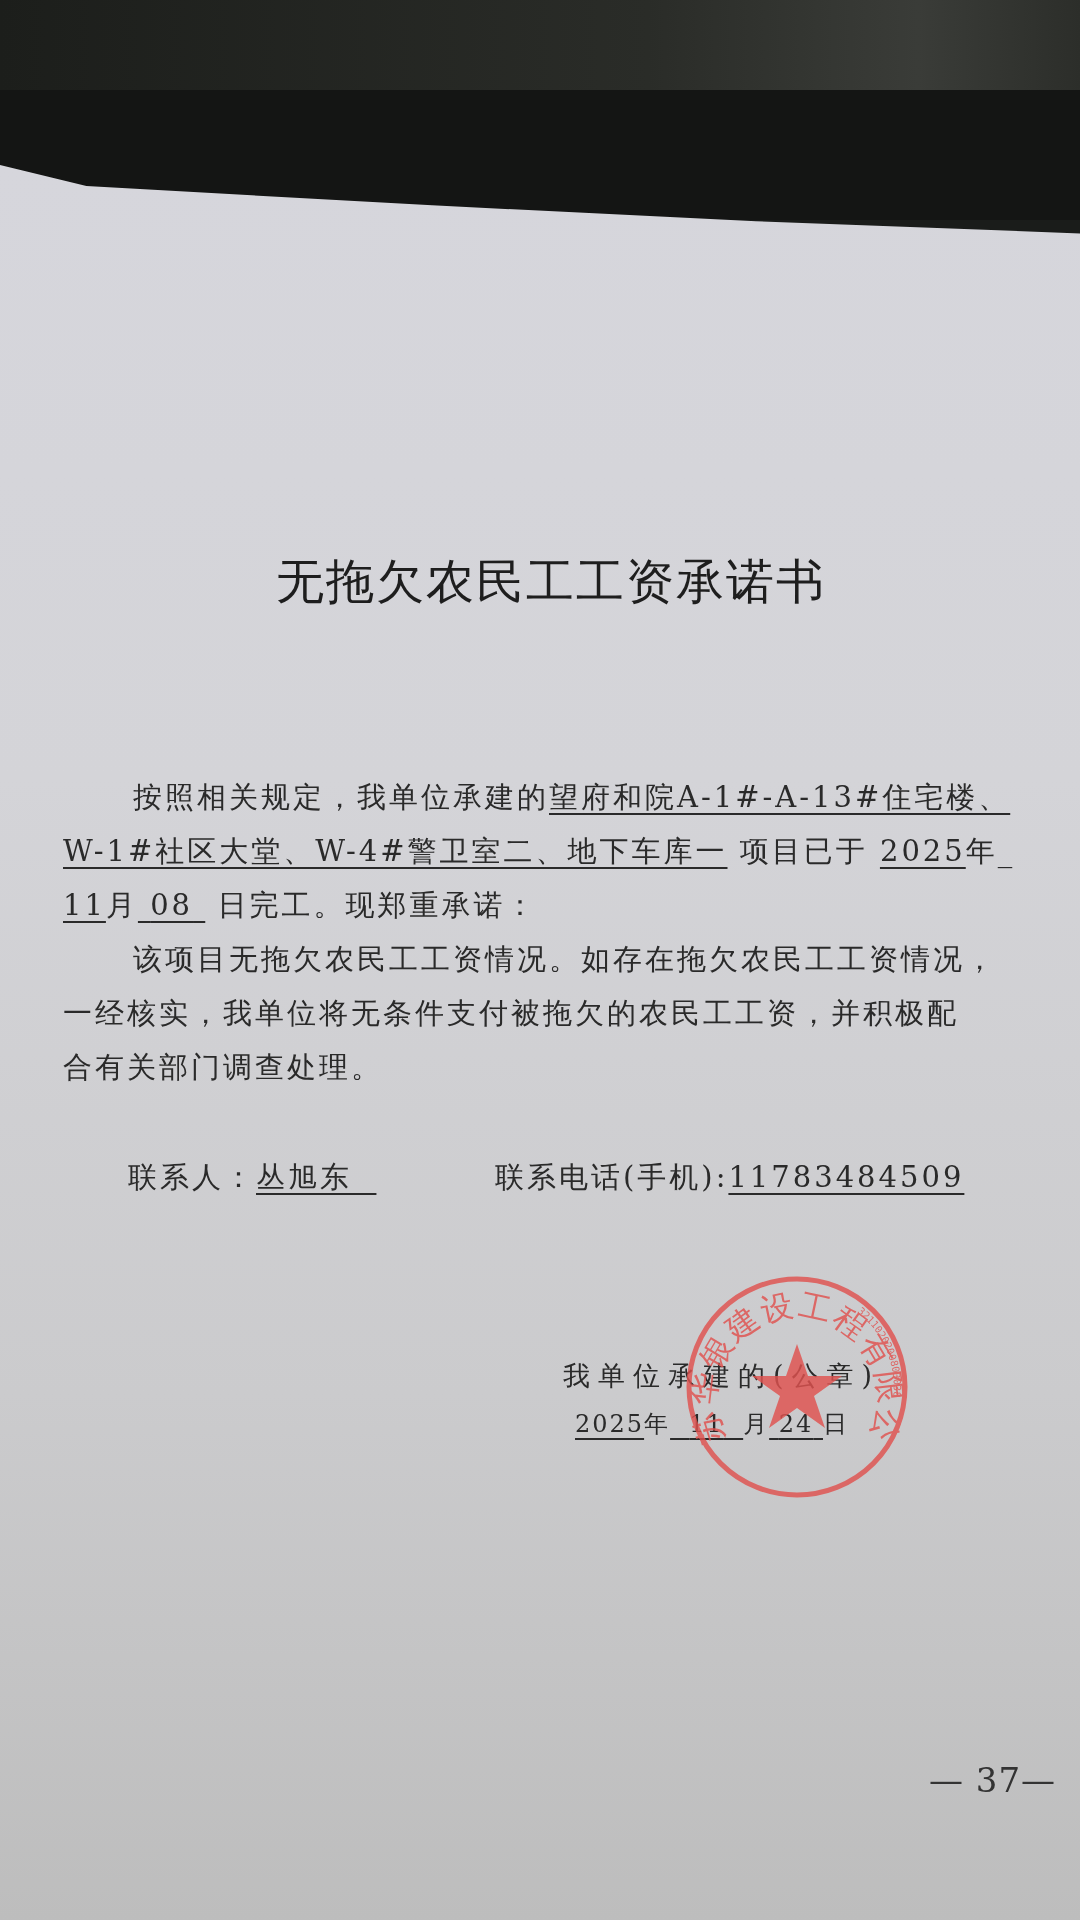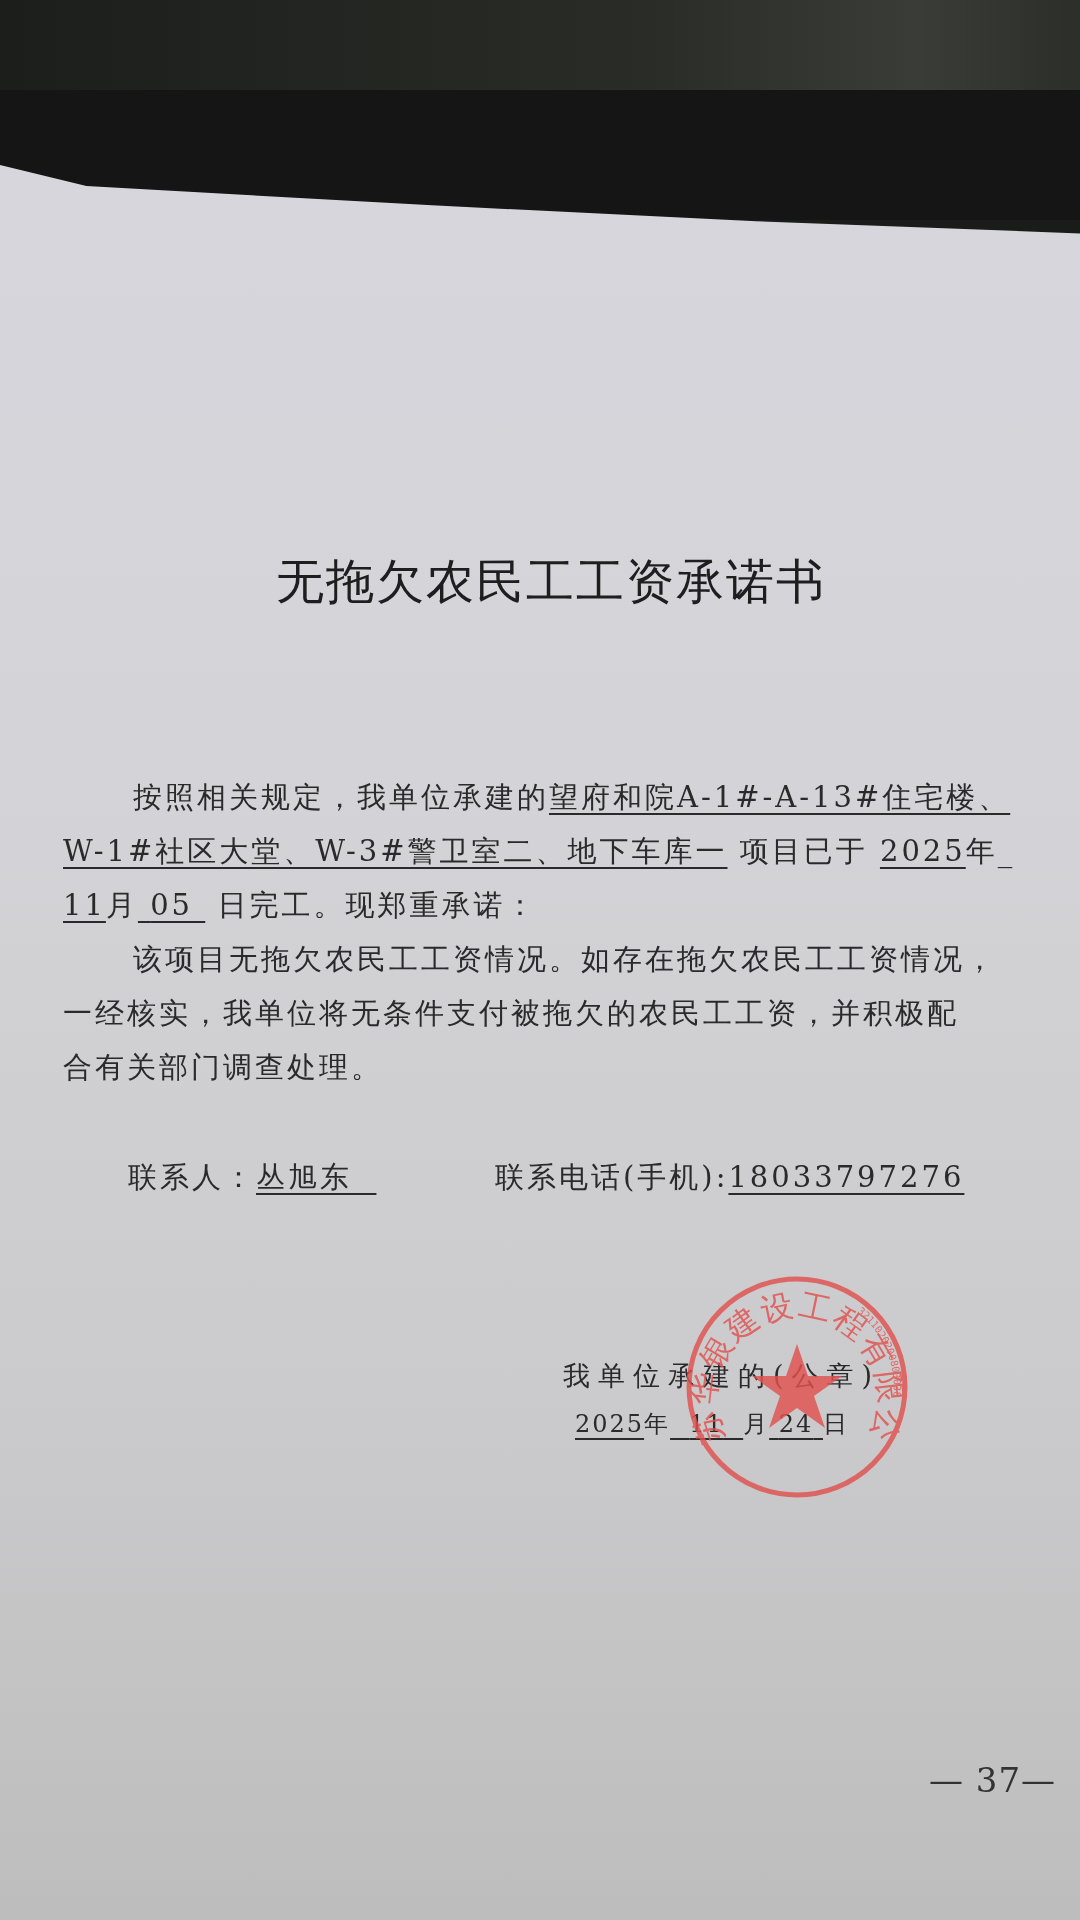--- a/index.html
+++ b/index.html
@@ -49,35 +49,35 @@
 <div class="desk-top"></div>
 <div class="desk-edge"></div>
 <div class="paper"></div>
 
 <div class="doc-text title">无拖欠农民工工资承诺书</div>
 
 <div class="doc-text line l1">
   <span>按照相关规定，我单位承建的</span><span class="u">望府和院A-1#-A-13#住宅楼、</span>
 </div>
 <div class="doc-text line l2">
-  <span class="u">W-1#社区大堂、W-3#警卫室二、地下车库一</span><span> 项目已于 </span><span class="u">2025</span><span>年_</span>
+  <span class="u">W-1#社区大堂、W-4#警卫室二、地下车库一</span><span> 项目已于 </span><span class="u">2025</span><span>年_</span>
 </div>
 <div class="doc-text line l3">
-  <span class="u">11</span><span>月</span><span class="u">&nbsp;<span>05</span>&nbsp;</span><span> 日完工。现郑重承诺：</span>
+  <span class="u">11</span><span>月</span><span class="u">&nbsp;<span>08</span>&nbsp;</span><span> 日完工。现郑重承诺：</span>
 </div>
 
 <div class="doc-text line l4">该项目无拖欠农民工工资情况。如存在拖欠农民工工资情况，</div>
 <div class="doc-text line l5">一经核实，我单位将无条件支付被拖欠的农民工工资，并积极配</div>
 <div class="doc-text line l6">合有关部门调查处理。</div>
 
 <div class="doc-text line contact">
   <span>联系人：</span><span class="u"><span>丛旭东</span>&nbsp;&nbsp;</span>
 </div>
 <div class="doc-text line phone-block">
-  <span>联系电话(手机):</span><span class="u">18033797276</span>
+  <span>联系电话(手机):</span><span class="u">11783484509</span>
 </div>
 
 <div class="doc-text sig-label">我单位承建的(公章)</div>
 <div class="doc-text sig-date">
   <span class="u">2025</span><span>年</span><span class="u">&nbsp;&nbsp;<span>11</span>&nbsp;&nbsp;</span><span>月</span><span class="u">&nbsp;<span>24</span>&nbsp;</span><span>日</span>
 </div>
 
 <svg class="stamp" viewBox="0 0 230 230">
   <defs>
     <path id="stampArc" d="M 40 160 A 82 82 0 1 1 190 160"></path>

